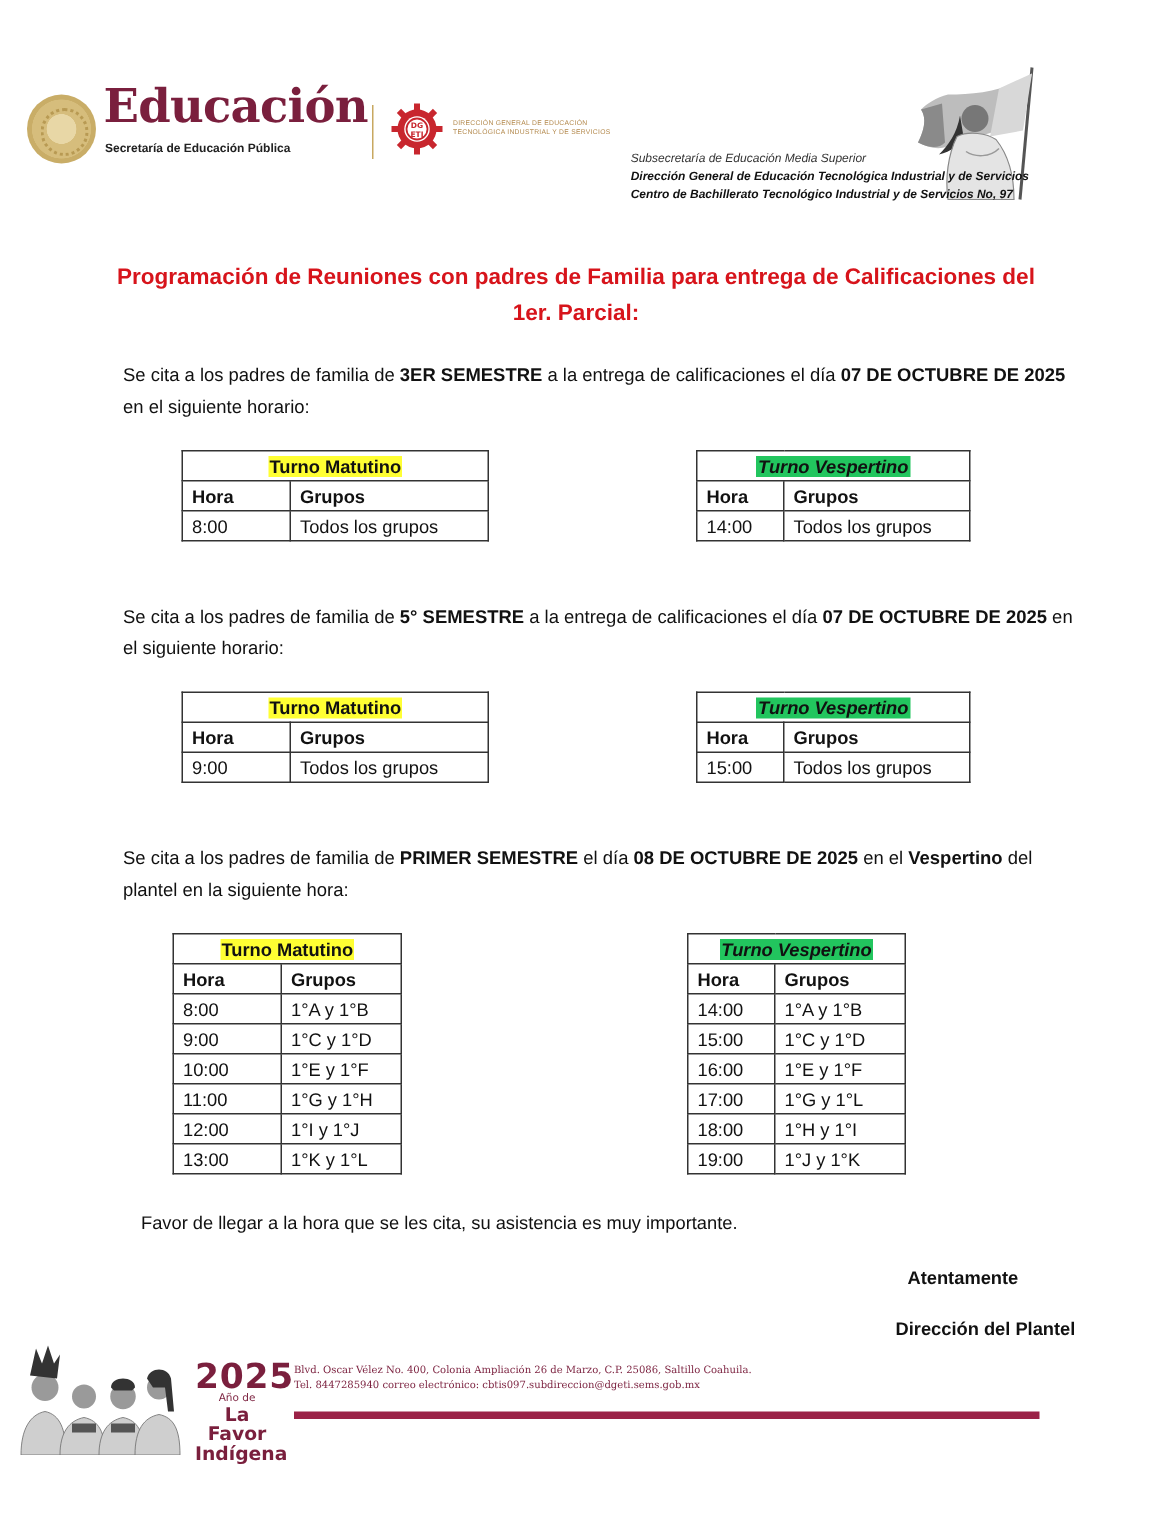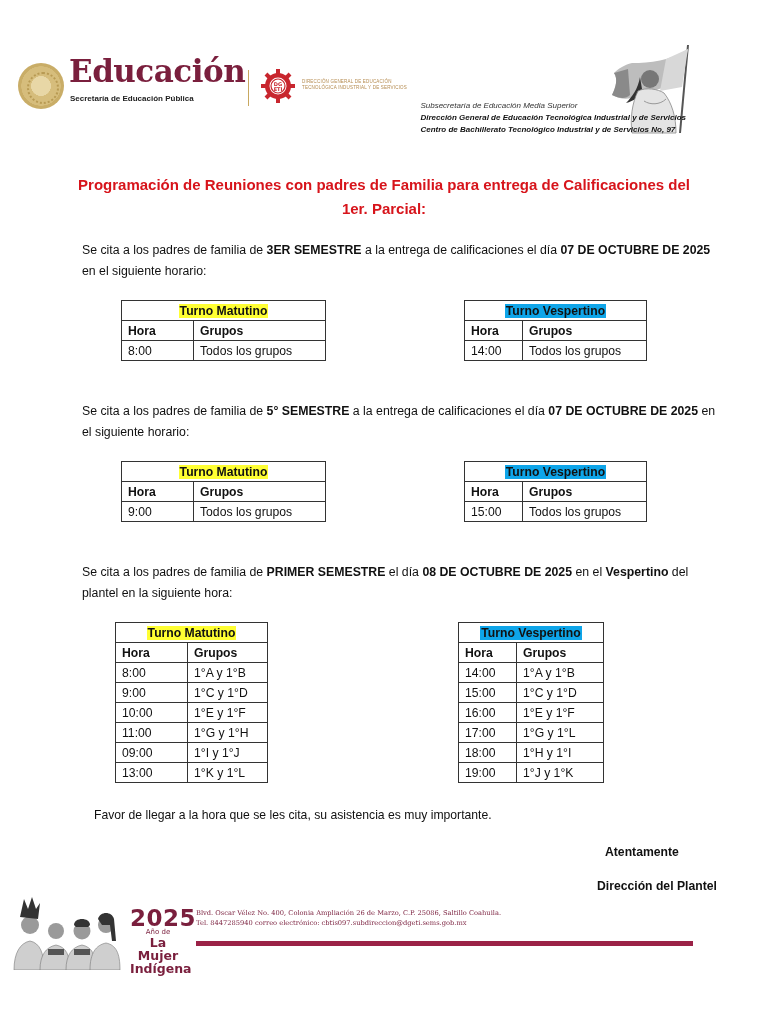--- a/index.html
+++ b/index.html
@@ -29,21 +29,21 @@
   
   .para { position: absolute; left: 82px; width: 640px; font-size: 12.3px; line-height: 21px; color: #111; }
   .para b { font-weight: bold; }
 
   
   table.sched { position: absolute; border-collapse: collapse; font-size: 12.2px; background: #fff; }
   table.sched td { border: 1.3px solid #333; height: 20px; padding: 0 6px; vertical-align: middle; white-space: nowrap; }
   table.sched td.head { text-align: center; font-weight: bold; }
   table.sched td.head span { padding: 0 1px; }
   .hl-yellow { background: #ffff33; }
-  .hl-green { background: #0ea5e9; }
+  .hl-green { background: #22c55e; font-style: italic; }
   table.sched td.colh { font-weight: bold; }
   table.sched td.grp { font-weight: normal; }
 
   
   .closing { position: absolute; left: 94px; top: 808px; font-size: 12.2px; color: #111; }
   .sign1 { position: absolute; left: 605px; top: 845px; font-size: 12.2px; font-weight: bold; }
   .sign2 { position: absolute; left: 597px; top: 879px; font-size: 12.2px; font-weight: bold; }
 
   
   .ftr-women { position: absolute; left: 10px; top: 895px; width: 115px; height: 75px; }
@@ -202,21 +202,21 @@
       </tr>
   <tr>
         <td>10:00</td>
         <td class="grp">1°E y 1°F</td>
       </tr>
   <tr>
         <td>11:00</td>
         <td class="grp">1°G y 1°H</td>
       </tr>
   <tr>
-        <td>09:00</td>
+        <td>12:00</td>
         <td class="grp">1°I y  1°J</td>
       </tr>
   <tr>
         <td>13:00</td>
         <td class="grp">1°K y 1°L</td>
       </tr>
 </tbody>
   </table>
 
 <table class="sched" style="left:458px; top:622px; width:146px;">
@@ -279,21 +279,21 @@
       <path d="M88 24 C90 16, 102 16, 104 24 L106 46 L102 46 L100 30 L92 30 Z"></path>
     </g>
     <g fill="#555">
       <rect x="38" y="54" width="16" height="6"></rect>
         <rect x="64" y="54" width="16" height="6"></rect>
     </g>
   </svg>
   <div class="ftr-year">
     <div class="y">2025</div>
     <div class="a">Año de</div>
-    <div class="m">La Mujer</div>
+    <div class="m">La Favor</div>
     <div class="m">Indígena</div>
   </div>
   <div class="ftr-addr">
     <div>Blvd. Oscar Vélez No. 400, Colonia Ampliación 26 de Marzo, C.P. 25086, Saltillo Coahuila.</div>
     <div>Tel. 8447285940 correo electrónico: cbtis097.subdireccion@dgeti.sems.gob.mx</div>
   </div>
   <div class="ftr-bar"></div>
 </div>
 
 </body></html>

